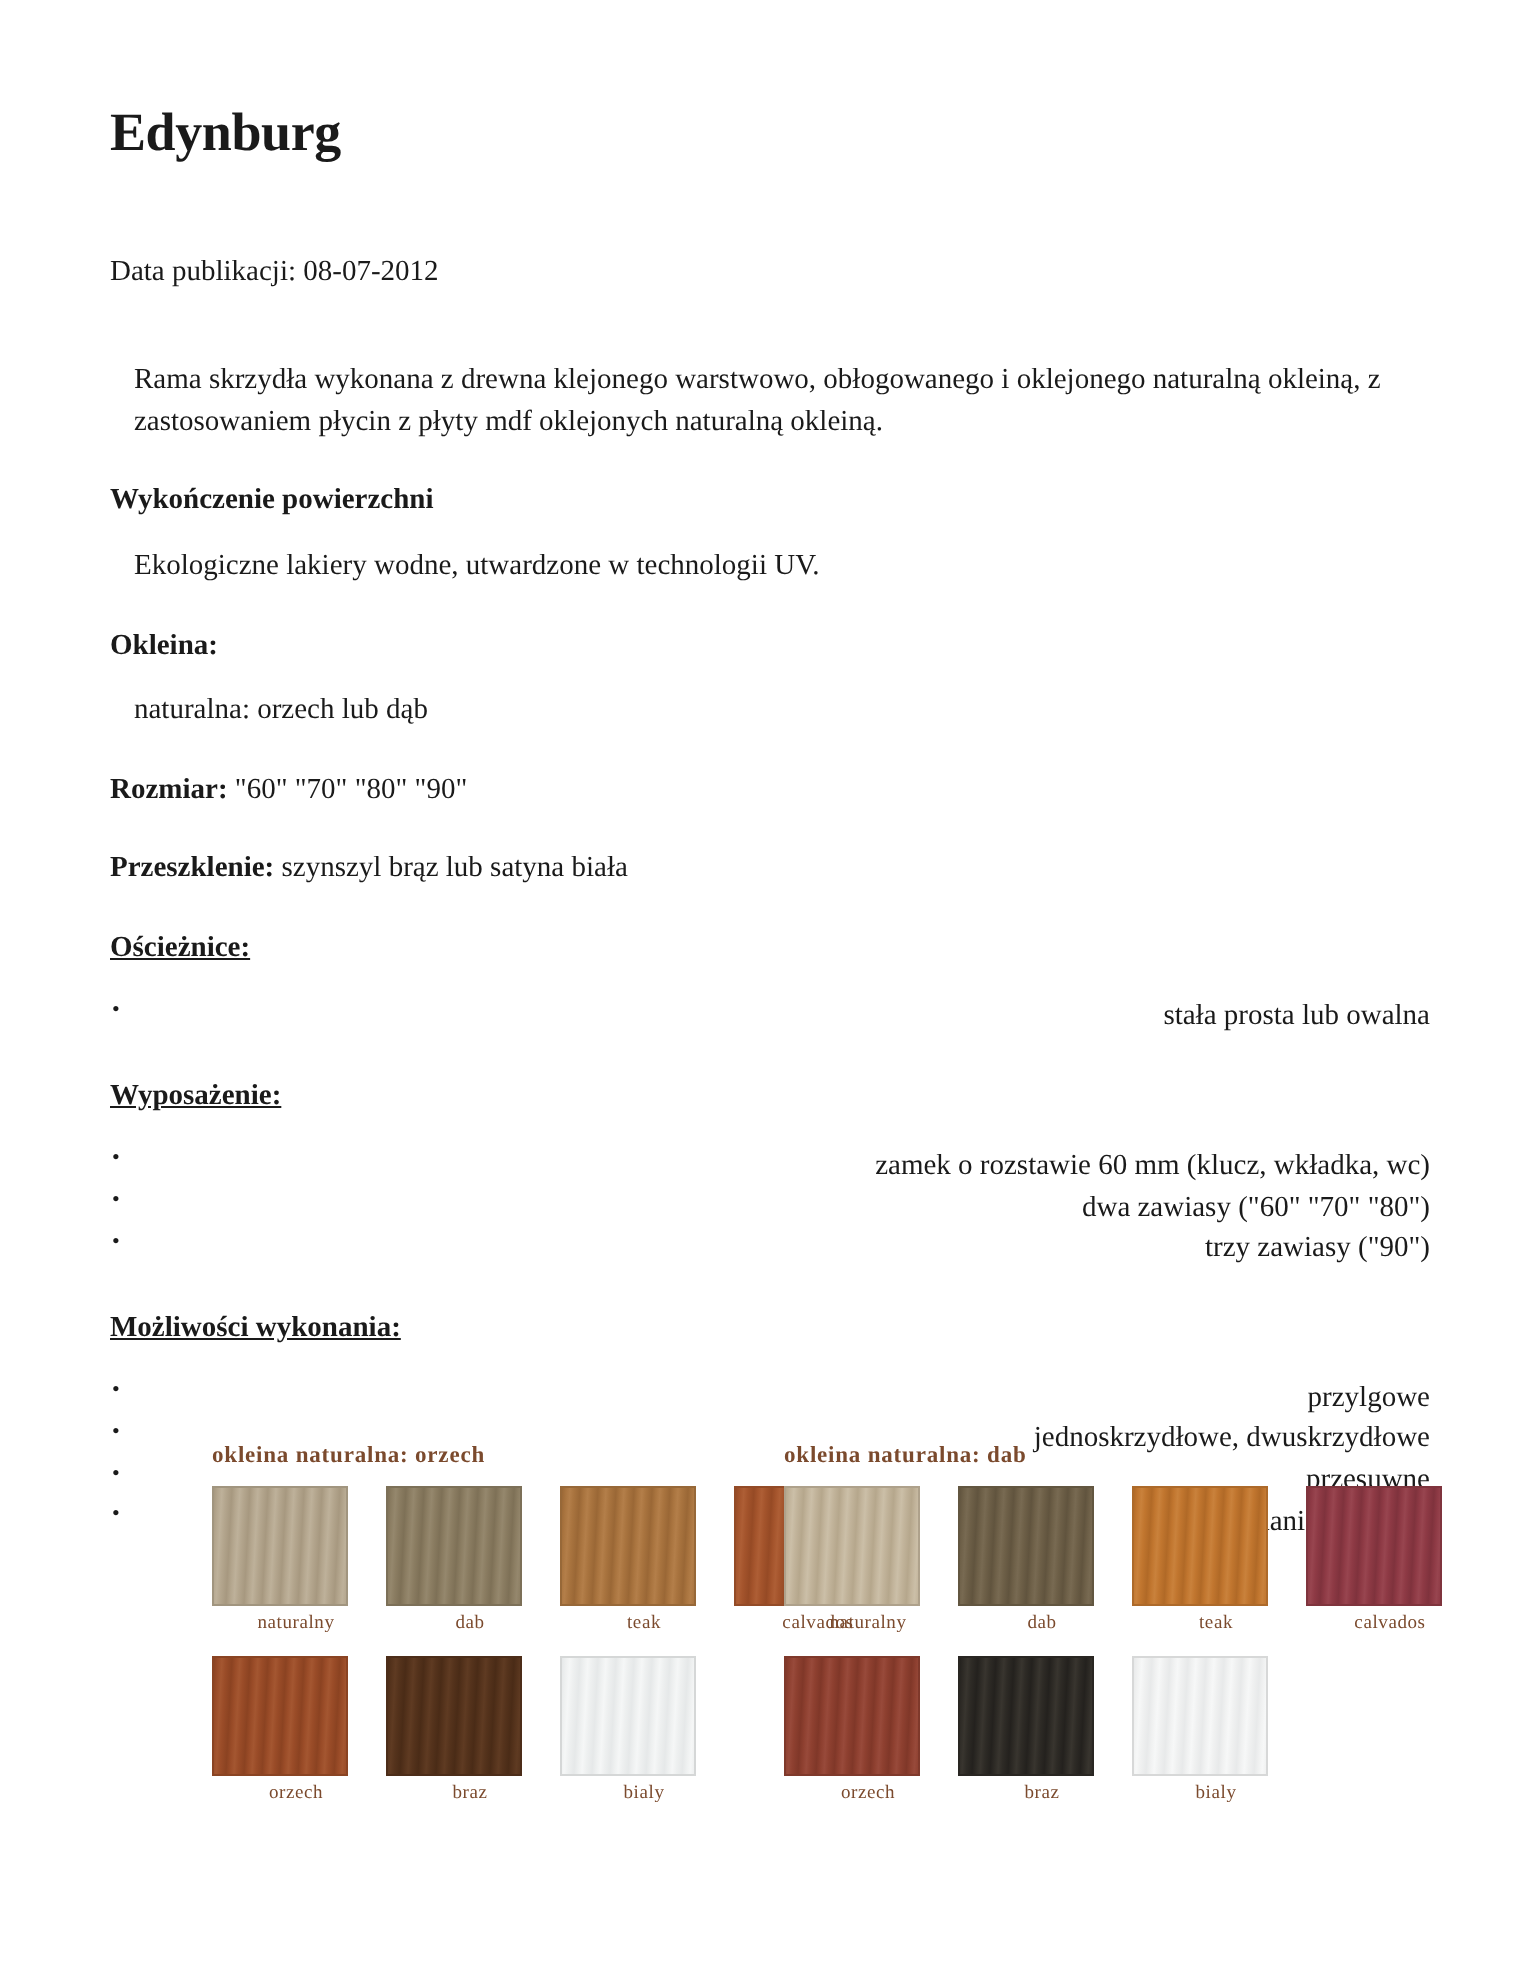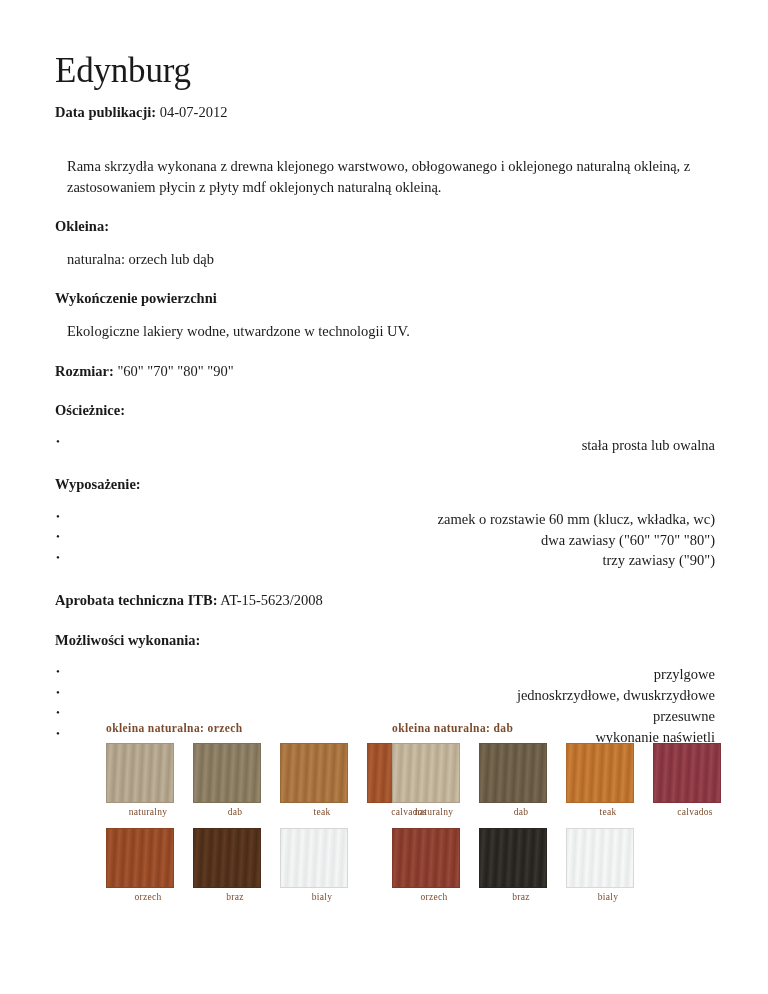--- a/index.html
+++ b/index.html
@@ -22,33 +22,33 @@
     height: 994px;
     padding: 0;
   }
   .content {
     position: absolute;
     left: 55px;
     top: 52px;
     width: 660px;
   }
   h1.doc-title {
-    font-size: 35px;
-    font-weight: normal;
-    margin: 0 0 12px 0;
+    font-size: 27px;
+    font-weight: bold;
+    margin: 0 0 45px 0;
     letter-spacing: -0.2px;
     line-height: 1.1;
   }
   .meta-line {
     font-size: 14.5px;
     margin: 0 0 34px 0;
     line-height: 1.35;
   }
   .meta-line .lbl {
-    font-weight: bold;
+    font-weight: normal;
   }
   .section {
     margin: 0 0 19px 0;
   }
   .section .head {
     font-size: 14.5px;
     font-weight: bold;
     line-height: 1.42;
     margin: 0;
   }
@@ -63,20 +63,21 @@
     margin: 0 0 19px 0;
   }
   .inline-sec .lbl {
     font-weight: bold;
   }
   .head-only {
     font-size: 14.5px;
     font-weight: bold;
     line-height: 1.42;
     margin: 0 0 14px 0;
+    text-decoration: underline;
   }
   ul.blist {
     list-style: none;
     margin: 0 0 19px 0;
     padding: 0;
     text-align: right;
   }
   ul.blist li {
     font-size: 14.5px;
     line-height: 1.43;
@@ -146,59 +147,59 @@
 </head>
 <body>
 
 <div class="page">
   <div class="content">
 
     <h1 class="doc-title">Edynburg</h1>
 
     <p class="meta-line">
       <span class="lbl">Data publikacji:</span>
-      <span>04-07-2012</span>
+      <span>08-07-2012</span>
     </p>
 
     <div class="section">
       <p class="body">Rama skrzydła wykonana z drewna klejonego warstwowo, obłogowanego i oklejonego naturalną okleiną, z zastosowaniem płycin z płyty mdf oklejonych naturalną okleiną.</p>
+    </div>
+
+    <div class="section">
+      <p class="head">Wykończenie powierzchni</p>
+      <p class="body">Ekologiczne lakiery wodne, utwardzone w technologii UV.</p>
     </div>
 
     <div class="section">
       <p class="head">Okleina:</p>
       <p class="body">naturalna: orzech lub dąb</p>
-    </div>
-
-    <div class="section">
-      <p class="head">Wykończenie powierzchni</p>
-      <p class="body">Ekologiczne lakiery wodne, utwardzone w technologii UV.</p>
     </div>
 
     <p class="inline-sec">
       <span class="lbl">Rozmiar:</span>
       <span>"60" "70" "80" "90"</span>
     </p>
 
+    <p class="inline-sec">
+      <span class="lbl">Przeszklenie:</span>
+      <span>szynszyl brąz lub satyna biała</span>
+    </p>
 
     <p class="head-only">Ościeżnice:</p>
     <ul class="blist">
       <li>stała prosta lub owalna</li>
     </ul>
 
     <p class="head-only">Wyposażenie:</p>
     <ul class="blist">
       <li>zamek o rozstawie 60 mm (klucz, wkładka, wc)</li>
       <li>dwa zawiasy ("60" "70" "80")</li>
       <li>trzy zawiasy ("90")</li>
     </ul>
 
-    <p class="inline-sec">
-      <span class="lbl">Aprobata techniczna ITB:</span>
-      <span>AT-15-5623/2008</span>
-    </p>
 
     <p class="head-only">Możliwości wykonania:</p>
     <ul class="blist">
       <li>przylgowe</li>
       <li>jednoskrzydłowe, dwuskrzydłowe</li>
       <li>przesuwne</li>
       <li>wykonanie naświetli</li>
     </ul>
 
   </div>

